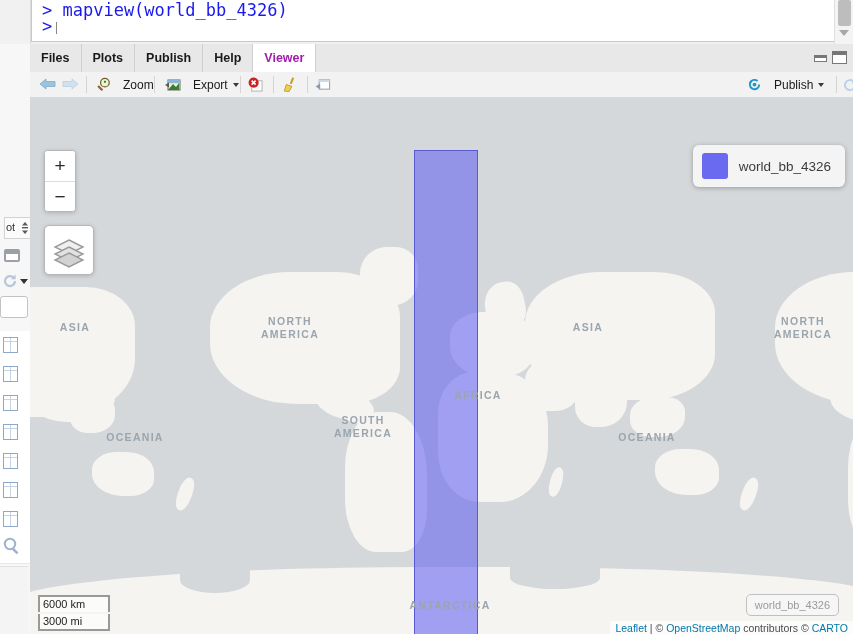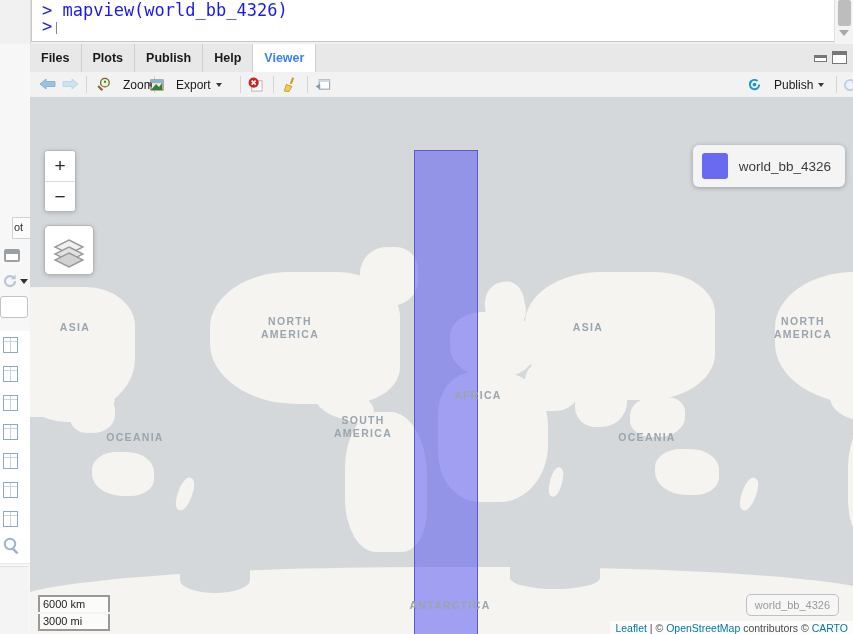--- a/index.html
+++ b/index.html
@@ -50,21 +50,21 @@
     border-left: 5px solid transparent; border-right: 5px solid transparent;
     border-top: 6px solid #a8a8a8;
   }
 
   
   .left-strip {
     position: absolute; left: 0; top: 44px; width: 30px; height: 590px;
     background: #f7f7f7;
   }
   .ls-sortrow {
-    position: absolute; left: 12px; top: 173px; width: 28px; height: 22px;
+    position: absolute; left: 4px; top: 173px; width: 28px; height: 22px;
     border: 1px solid #d2d2d2; background: #fbfbfb; box-sizing: border-box;
   }
   .ls-sorttext {
     position: absolute; left: 1px; top: 3px; font-size: 11px; color: #333;
   }
   .ls-sorticon {
     position: absolute; right: 2px; top: 4px; width: 8px; height: 12px;
   }
   .ls-winicon {
     position: absolute; left: 4px; top: 205px; width: 16px; height: 13px;
@@ -119,21 +119,21 @@
     background: #e8e8e8; border-bottom: 1px solid #b9b9b9;
     display: flex; align-items: stretch;
   }
   .tab {
     display: flex; align-items: center; padding: 0 11px;
     font-size: 12.5px; font-weight: bold; color: #1a1a1a;
     border-right: 1px solid #cfcfcf;
     cursor: default; white-space: nowrap;
   }
   .tab.active {
-    background: #ffffff; color: #3b82f6;
+    background: #ffffff; color: #a21caf;
     border-bottom: 1px solid #ffffff; margin-bottom: -1px;
   }
   .tabbar-fill { flex: 1; }
   .win-min {
     position: absolute; right: 26px; top: 11px; width: 13px; height: 7px;
     border: 1px solid #777; border-top: 3px solid #777; box-sizing: border-box;
     background: #fff;
   }
   .win-max {
     position: absolute; right: 6px; top: 7px; width: 15px; height: 13px;
@@ -331,21 +331,21 @@
       <div class="tb-item" style="left:66px">
         <svg width="15" height="15" viewBox="0 0 16 16">
           <circle cx="9.5" cy="6" r="4.6" fill="#e8f3d8" stroke="#7a5a2a" stroke-width="1.3"></circle>
           <rect x="9" y="6" width="2" height="1.5" fill="#1a8a1a" transform="translate(-0.5,-1.7)"></rect>
           <rect x="9" y="6" width="1.5" height="2" fill="#1a8a1a" transform="translate(-0.2,-2)"></rect>
           <rect x="1.5" y="10.5" width="6.5" height="2.4" fill="#8a6a34" transform="rotate(45 4.5 11.5)"></rect>
         </svg>
         <span class="tb-label">Zoom</span>
       </div>
       <div class="tb-sep" style="left:124px"></div>
-      <div class="tb-item" style="left:118px">
+      <div class="tb-item" style="left:135px">
         <svg width="16" height="14" viewBox="0 0 16 14">
           <rect x="3" y="2" width="12" height="10" fill="#f2f0cd" stroke="#6a6a4a" stroke-width="1"></rect>
           <polygon points="3,12 8,6 11,9 14,5 14,12" fill="#3a7a3a"></polygon>
           <rect x="3" y="2" width="12" height="3.2" fill="#8ab4d8"></rect>
           <polygon points="0,7 4,4.6 4,9.4" fill="#5a5a5a"></polygon>
         </svg>
         <span class="tb-label">Export</span>
         <span class="caret-dn"></span>
       </div>
       <div class="tb-sep" style="left:210px"></div>

